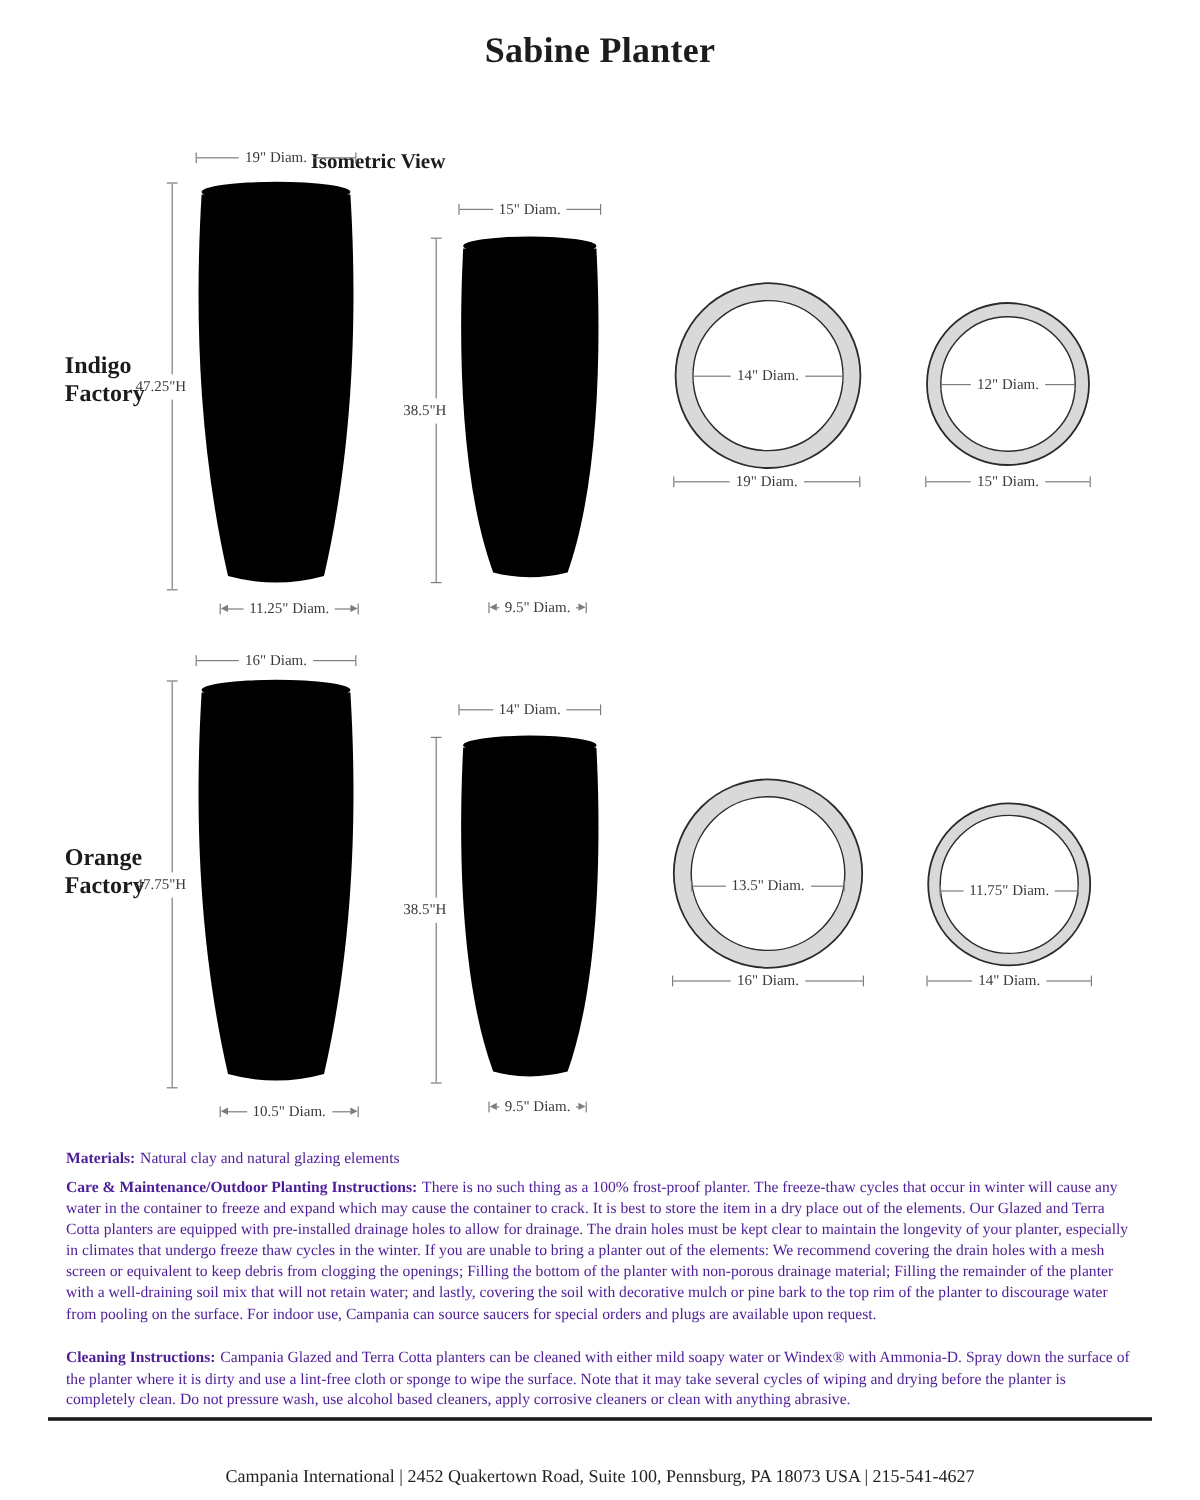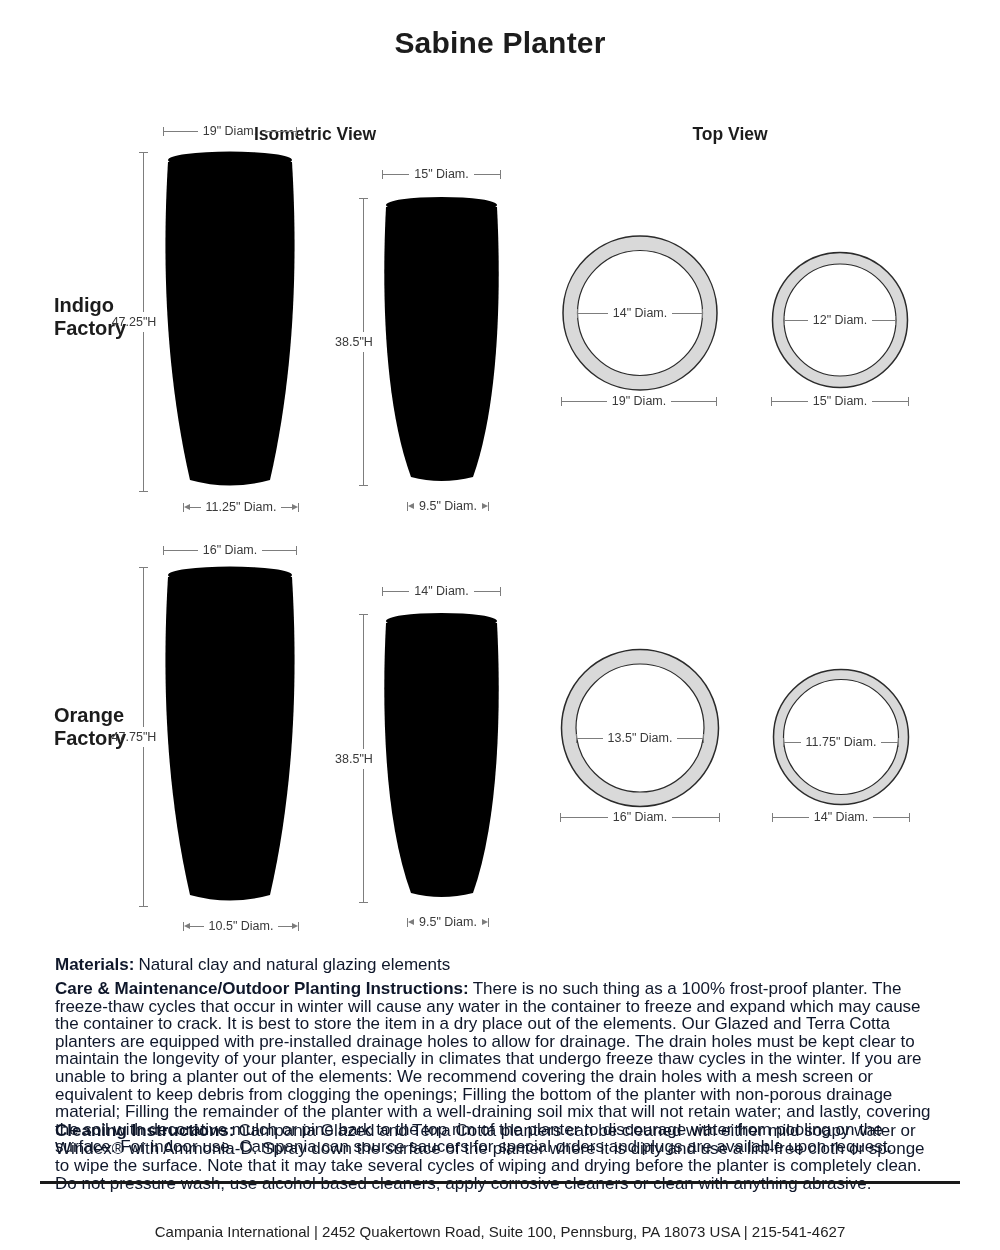--- a/index.html
+++ b/index.html
@@ -1,18 +1,18 @@
 <!DOCTYPE html>
 <html style="--ring-fill: #d9d9d9; --ring-stroke: #2b2b2b; --dim-line: #7d7d7d; --link-blue: #3a6ea5; --text: #1c1c1c;"><head>
 <meta charset="utf-8">
 <style>
   html, body { margin:0; padding:0; background:#ffffff; }
   .sheet {
     position:relative; width:1000px; height:1250px; background:#fff;
-    font-family:Liberation Sans, sans-serif; color:var(--text,#1c1c1c);
+    font-family:Liberation Serif, serif; color:var(--text,#1c1c1c);
     overflow:hidden;
     border-radius:23px;
   }
   .abs { position:absolute; }
 
   .page-title { left:0; top:26px; width:100%; text-align:center;
     font-size:30px; font-weight:700; letter-spacing:.2px; }
   .col-head { font-size:17.5px; font-weight:700; text-align:center;margin-top:36px; }
   .row-label { font-size:20px; font-weight:700; line-height:23px; }
 
@@ -29,21 +29,21 @@
   
   .dimv { display:flex; flex-direction:column; align-items:center;
     color:#3a3a3a; font-size:12.5px; }
   .dimv .tick { height:1px; width:9px; background:var(--dim-line,#7d7d7d); }
   .dimv .seg  { flex:1; width:1px; background:var(--dim-line,#7d7d7d); }
   .dimv .lbl  { padding:3px 0; transform:translateX(-9px); white-space:nowrap; }
 
   .ring-outer { fill:var(--ring-fill,#d9d9d9); stroke:var(--ring-stroke,#2b2b2b); stroke-width:1.5; }
   .ring-inner { fill:#fff; stroke:var(--ring-stroke,#2b2b2b); stroke-width:1.2; }
 
-  .para { font-size:17px; line-height:17.6px; color:#0f172a; }
+  .para { font-size:13px; line-height:17.6px; color:#4c1d95; }
   .para b { margin-right:4px; }
 
   .footer-rule { background:#1a1a1a; }
   .footer-line { left:0; width:100%; text-align:center; font-size:15px; color:#222;margin-top:34px; }
   .footer-line a { color:var(--link-blue,#3a6ea5); text-decoration:underline; }
 </style>
 </head>
 <body>
 
 <div class="sheet">
@@ -58,21 +58,20 @@
       <g id="planter-s">
         <path class="pl-body" d="M3,11 C-1,88 0,205 28,281 Q58,289 90,281 C117,205 118,88 114,11"></path>
         <ellipse class="pl-rim" cx="58.5" cy="9" rx="55.5" ry="8"></ellipse>
         <ellipse class="pl-rim-inner" cx="58.5" cy="9.5" rx="50" ry="4.6"></ellipse>
       </g>
     </defs>
   </svg>
 
   <div class="abs page-title">Sabine Planter</div>
   <div class="abs col-head" style="left:165px;top:88px;width:300px">Isometric View</div>
-  <div class="abs col-head" style="left:580px;top:88px;width:300px">Top View</div>
 
   <div class="abs row-label" style="left:54px;top:294px;width:100px">Indigo Factory</div>
 
   <div class="abs dim" style="left:163px;top:123px;width:134px">
     <span class="tick"></span>
       <span class="seg"></span>
     <span class="lbl">19" Diam.</span>
     <span class="seg"></span>
       <span class="tick"></span>
   </div>

